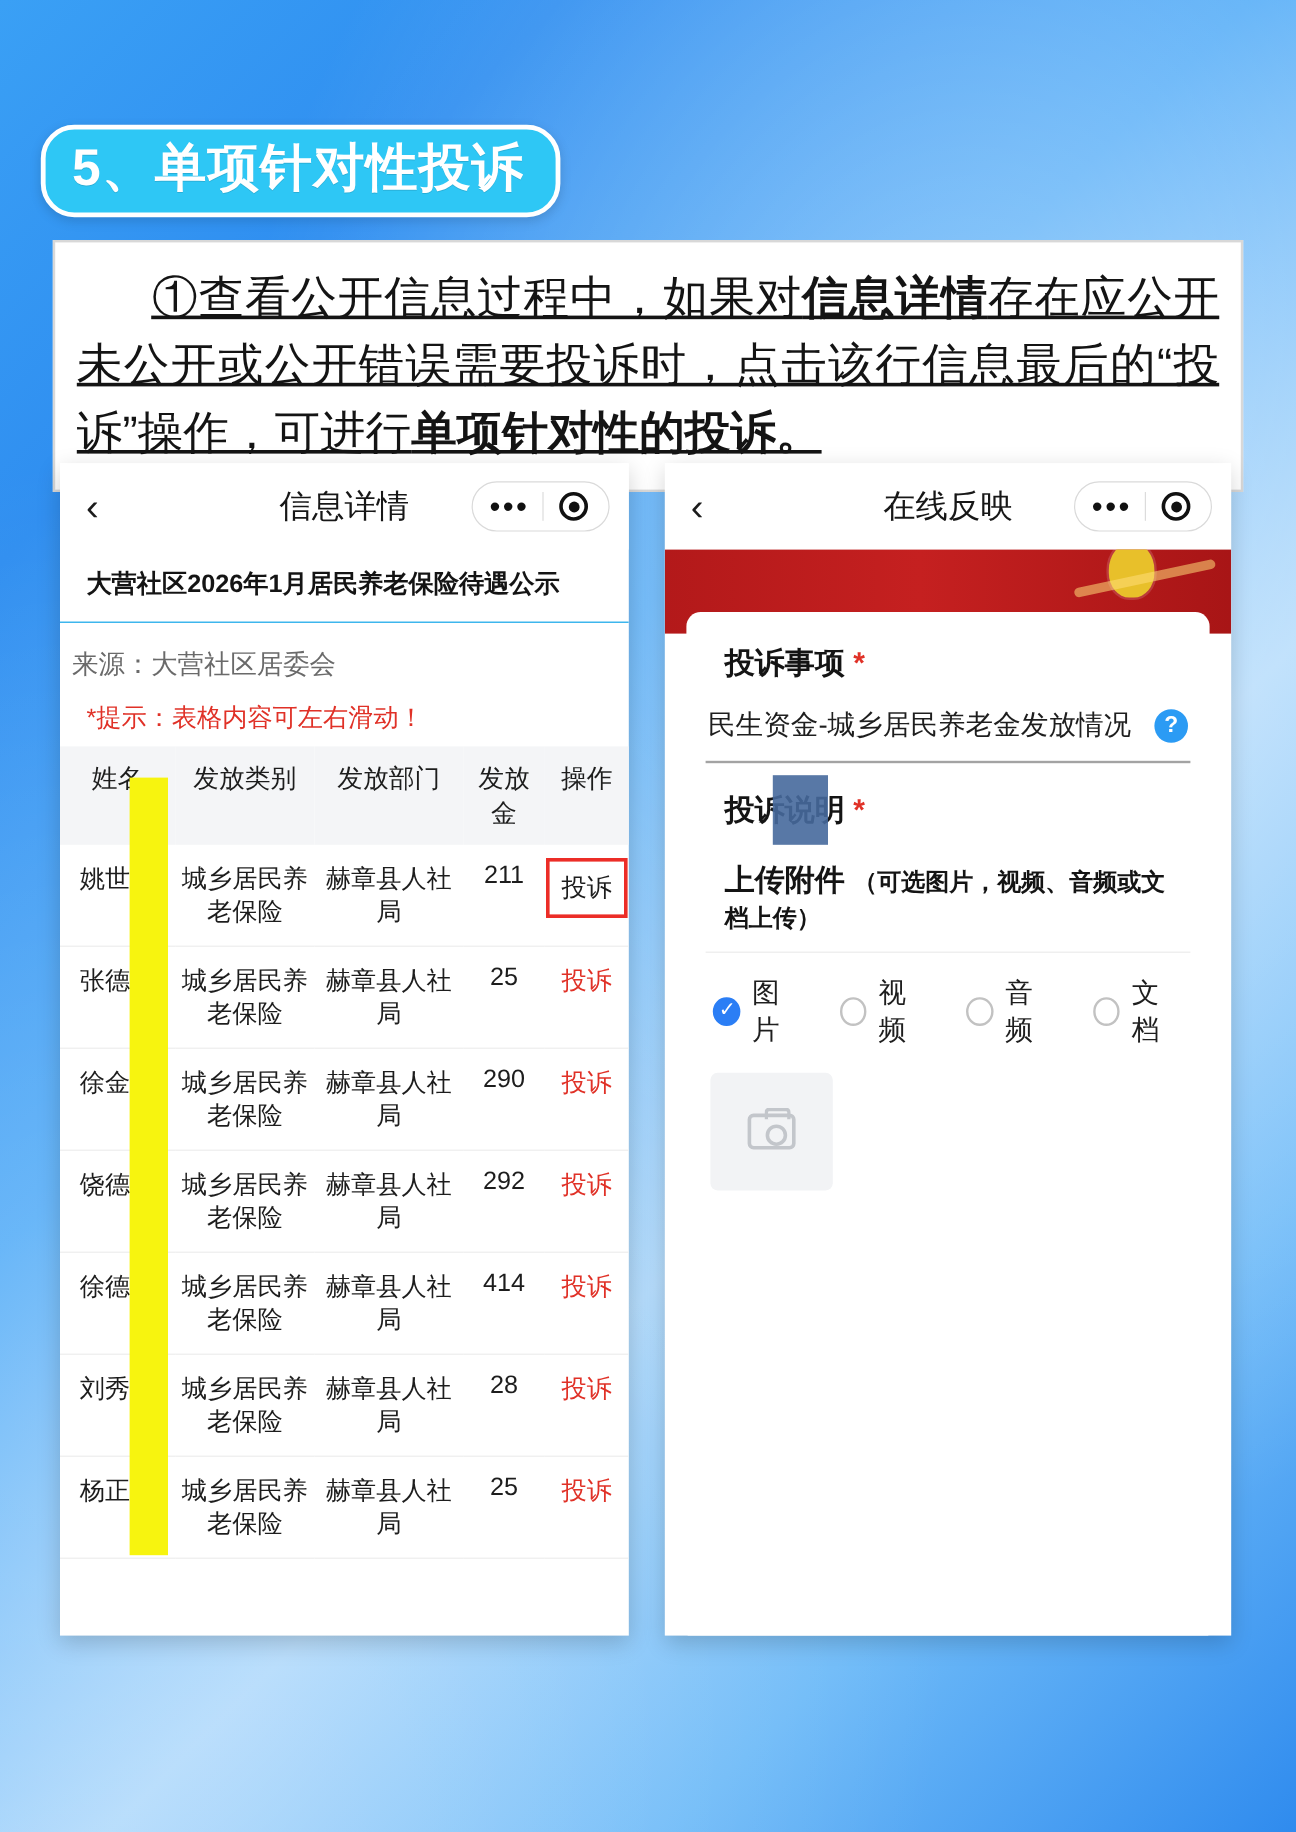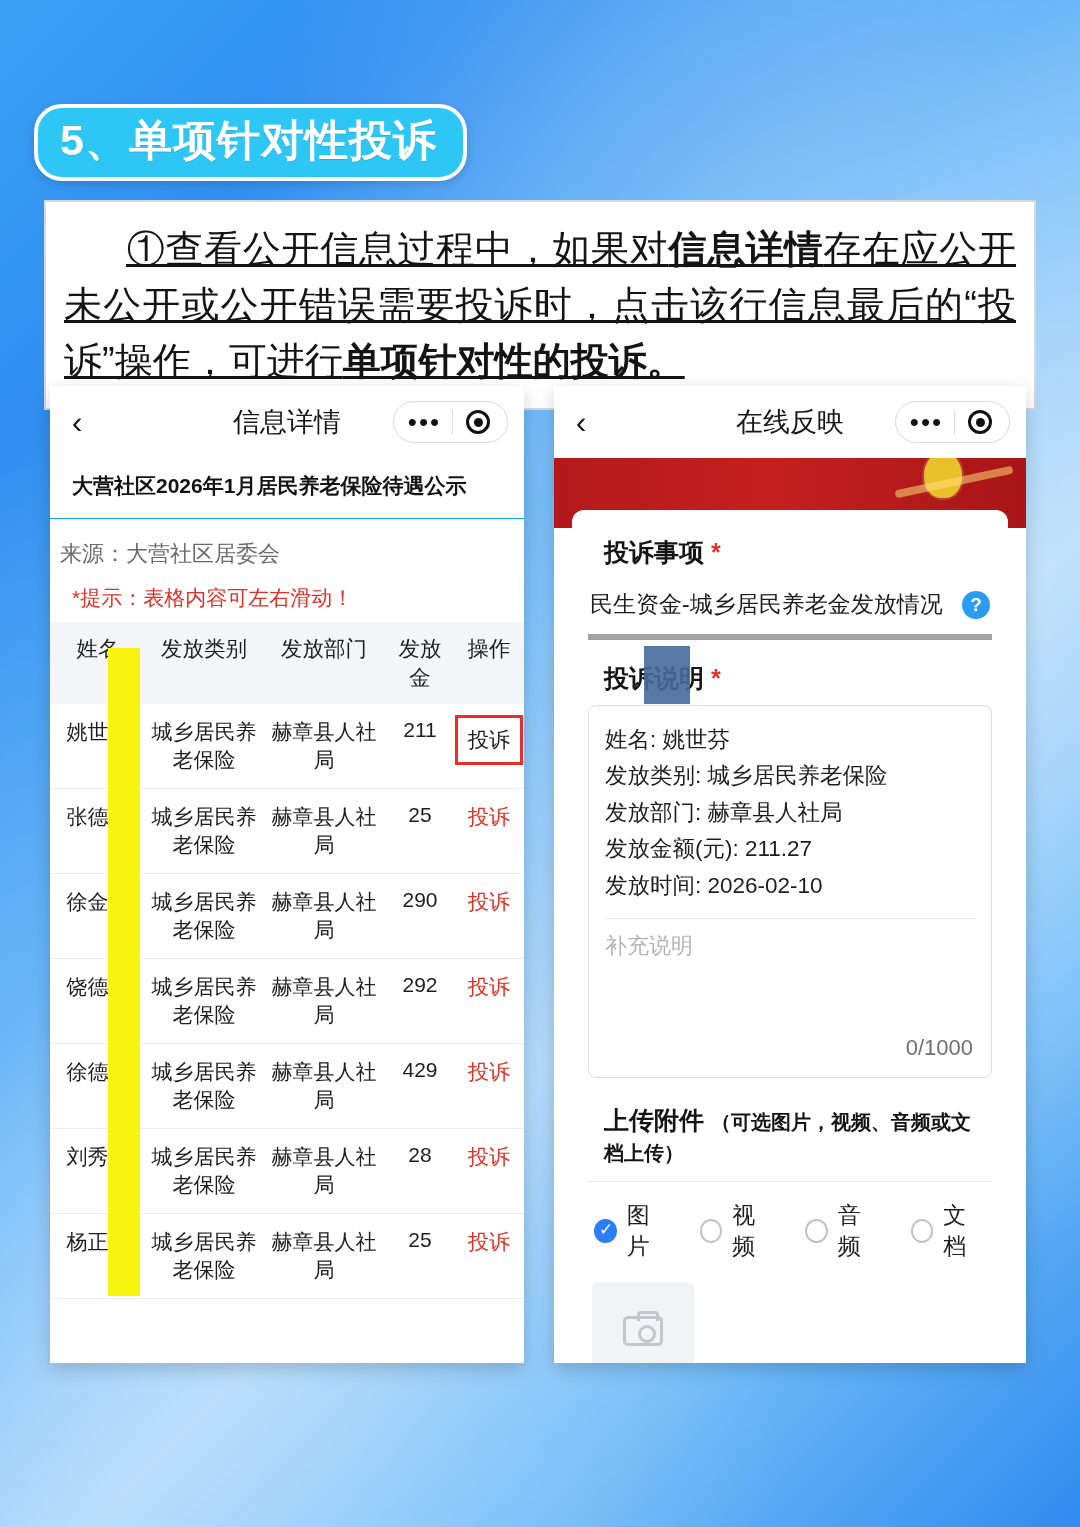--- a/index.html
+++ b/index.html
@@ -147,21 +147,21 @@
     position: relative; top: -18px;
     padding: 18px 16px 0 16px;
     min-height: 860px;
   }
   .sec-label { font-size: 25px; font-weight: bold; color: #141414; margin: 8px 16px 6px; }
   .sec-label .req { color: #e03127; font-weight: bold; }
   .sec-label .hint { font-size: 20px; font-weight: bold; }
 
   .select-row {
     display: flex; align-items: center; justify-content: space-between;
-    border-bottom: 6px solid #a3a3a3; padding: 14px 2px 14px 2px;
+    border-bottom: 2px solid #a3a3a3; padding: 14px 2px 14px 2px;
   }
   .select-row .val { font-size: 23px; color: #1e1e1e; }
   .qmark {
     width: 28px; height: 28px; border-radius: 50%; background: #2b9bf4;
     color: #fff; font-size: 19px; line-height: 28px; text-align: center;
     font-weight: bold;
   }
 
   .desc-box {
     border: 1px solid #dedede; border-radius: 8px; margin-top: 10px;
@@ -277,21 +277,21 @@
         <td class="c-name">饶德兄</td>
         <td class="c-type">城乡居民养老保险</td>
         <td class="c-dept">赫章县人社局</td>
         <td class="c-amt">292</td>
         <td class="c-act"><span class="act-link">投诉</span></td>
       </tr>
       <tr>
         <td class="c-name">徐德德</td>
         <td class="c-type">城乡居民养老保险</td>
         <td class="c-dept">赫章县人社局</td>
-        <td class="c-amt">429</td>
+        <td class="c-amt">414</td>
         <td class="c-act"><span class="act-link">投诉</span></td>
       </tr>
       <tr>
         <td class="c-name">刘秀琴</td>
         <td class="c-type">城乡居民养老保险</td>
         <td class="c-dept">赫章县人社局</td>
         <td class="c-amt">28</td>
         <td class="c-act"><span class="act-link">投诉</span></td>
       </tr>
       <tr>
@@ -334,30 +334,20 @@
     <div class="select-row">
       <span class="val">民生资金-城乡居民养老金发放情况</span>
       <span class="qmark">?</span>
     </div>
 
     <div class="sec-label" style="margin-top:22px">
       <span>投诉说明</span>
       <span class="req">*</span>
     </div>
 
-    <div class="desc-box">
-      <div class="line">姓名: 姚世芬</div>
-      <div class="line">发放类别: 城乡居民养老保险</div>
-      <div class="line">发放部门: 赫章县人社局</div>
-      <div class="line">发放金额(元): 211.27</div>
-      <div class="line">发放时间: 2026-02-10</div>
-      <div class="divider"></div>
-      <div class="ph">补充说明</div>
-      <div class="counter">0/1000</div>
-    </div>
 
     <div class="sec-label" style="margin-top:26px">
       <span>上传附件</span>
       <span class="hint">（可选图片，视频、音频或文档上传）</span>
     </div>
     <div class="attach-divider"></div>
 
     <div class="radio-row">
       <div class="radio on">
         <span class="ring"></span>

